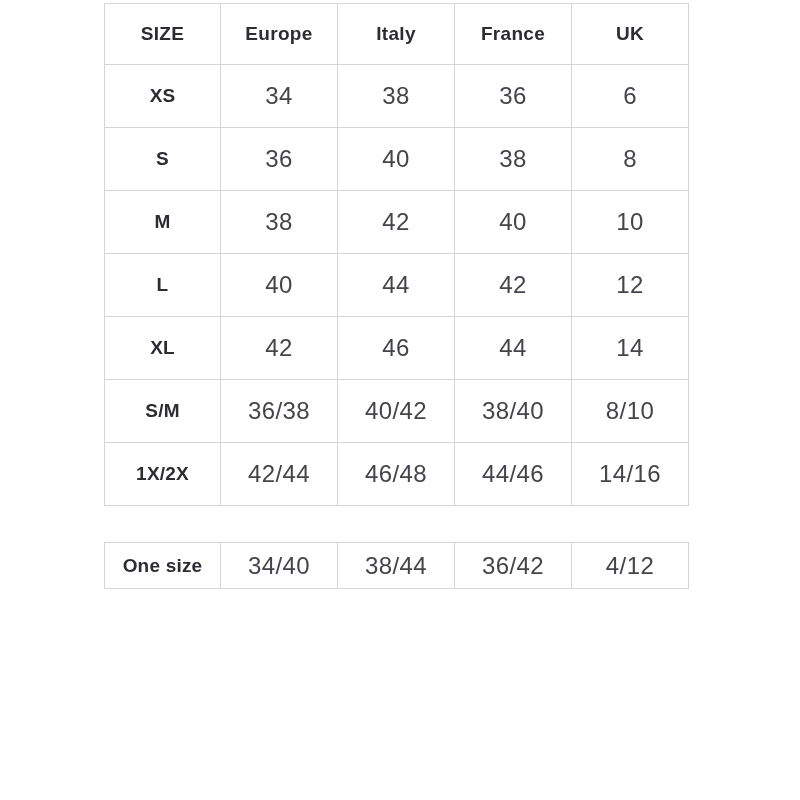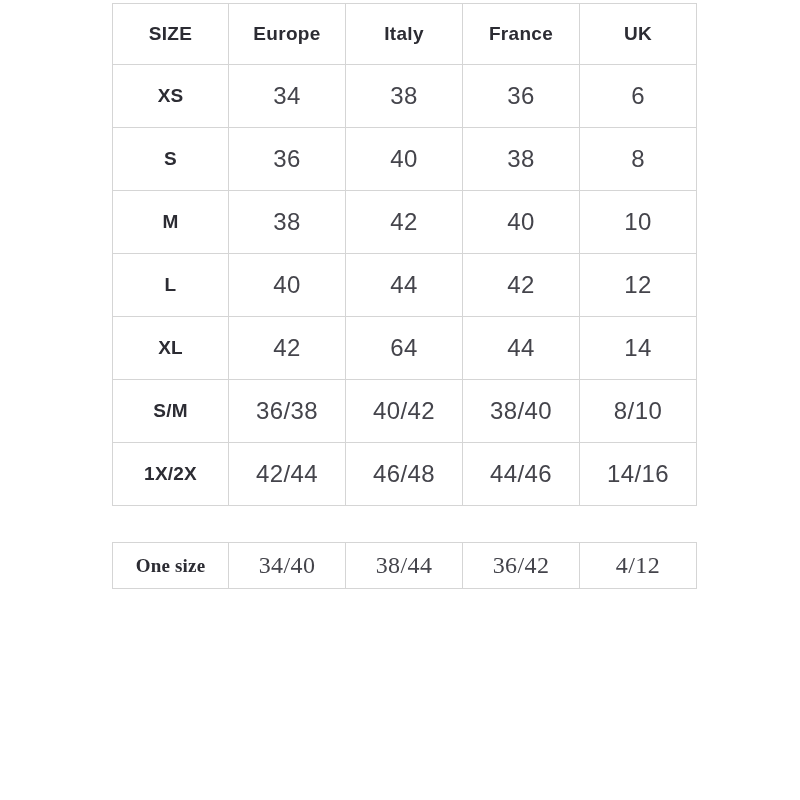--- a/index.html
+++ b/index.html
@@ -6,21 +6,21 @@
     margin: 0;
     padding: 0;
     width: 800px;
     height: 800px;
     background: #ffffff;
     font-family: "Liberation Sans", "DejaVu Sans", sans-serif;
     overflow: hidden;
   }
   .tables-wrap {
     position: absolute;
-    left: 112px;
+    left: 104px;
     top: 3px;
     width: 584px;
   }
   table.size-table {
     border-collapse: collapse;
     table-layout: fixed;
     width: 584px;
     background: #ffffff;
   }
   table.size-table col.c-label { width: 116px; }
@@ -29,21 +29,21 @@
   table.size-table td {
     border: 1px solid #d5d5d5;
     text-align: center;
     vertical-align: middle;
     padding: 0;
     overflow: hidden;
     white-space: nowrap;
   }
   table.size-table thead tr { height: 61px; }
   table.size-table tbody tr { height: 63px; }
-  table.size-table.secondary tbody tr { height: 46px; font-family: Liberation Serif, serif; }
+  table.size-table.secondary tbody tr { height: 46px; }
   .hdr-cell {
     font-weight: 700;
     font-size: 19px;
     color: #2c2c33;
     letter-spacing: 0.3px;
   }
   .label-cell {
     font-weight: 700;
     font-size: 19px;
     color: #2c2c33;
@@ -104,21 +104,21 @@
         <tr>
           <td class="label-cell">L</td>
           <td class="data-cell">40</td>
           <td class="data-cell">44</td>
           <td class="data-cell">42</td>
           <td class="data-cell">12</td>
         </tr>
         <tr>
           <td class="label-cell">XL</td>
           <td class="data-cell">42</td>
-          <td class="data-cell">64</td>
+          <td class="data-cell">46</td>
           <td class="data-cell">44</td>
           <td class="data-cell">14</td>
         </tr>
         <tr>
           <td class="label-cell">S/M</td>
           <td class="data-cell">36/38</td>
           <td class="data-cell">40/42</td>
           <td class="data-cell">38/40</td>
           <td class="data-cell">8/10</td>
         </tr>

